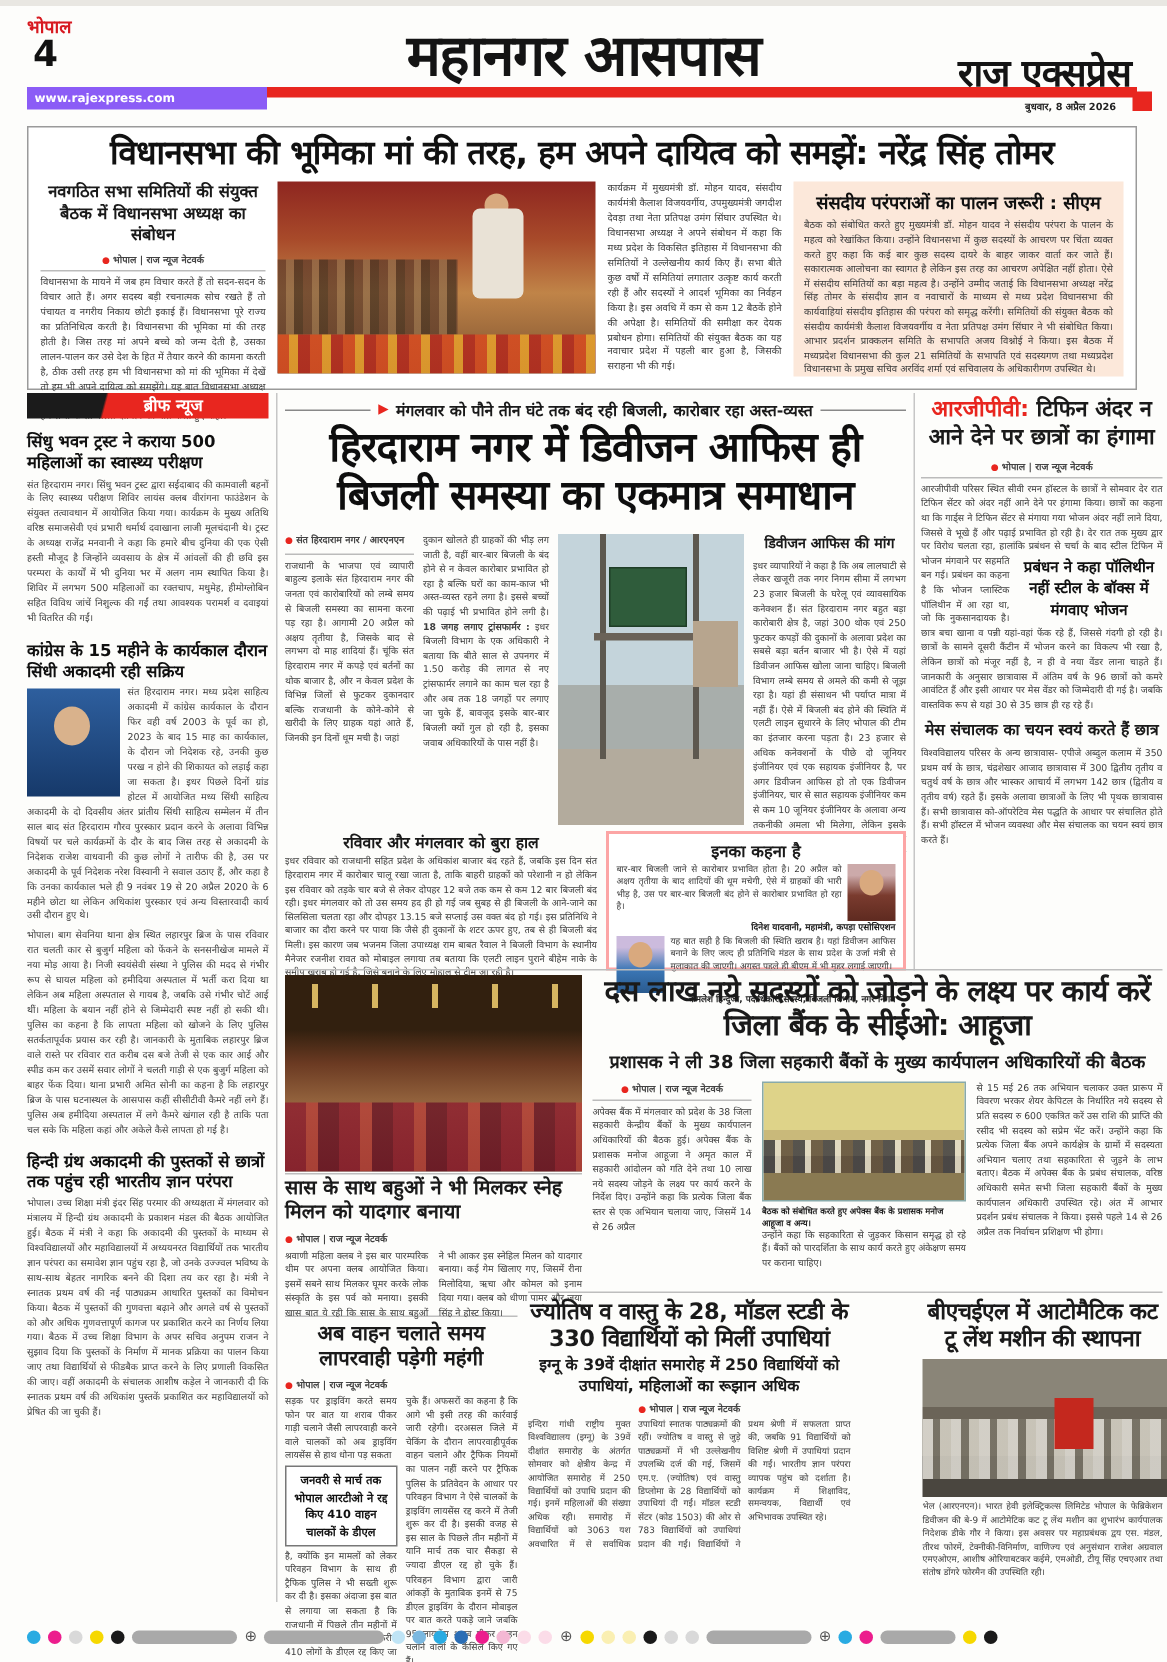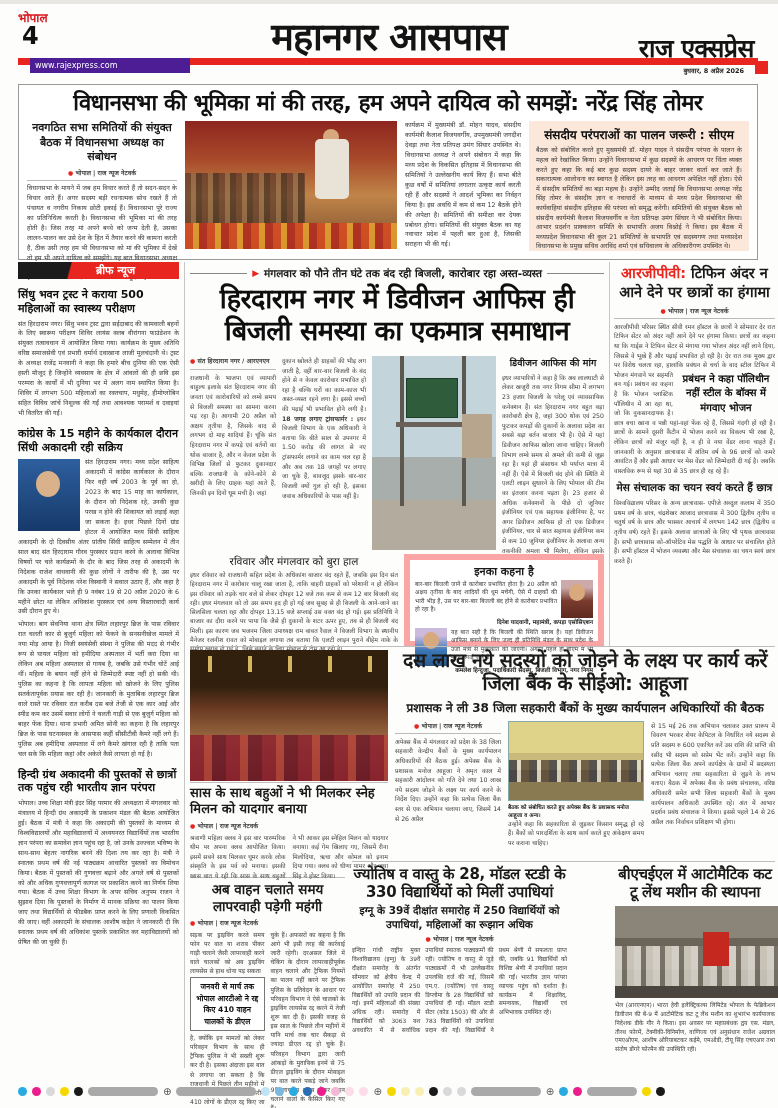--- a/index.html
+++ b/index.html
@@ -13,21 +13,21 @@
   .jtxt { text-align:justify; color:#3d3d3d; }
   .center { text-align:center; }
   .bold { font-weight:bold; }
 
   
   .m-city { left:18px; top:5px; color:#d71920; font-size:12px; font-weight:bold; }
   .m-page { left:22px; top:18px; font-size:24px; font-weight:bold; color:#111; }
   .m-title { left:0; right:0; top:5px; text-align:center; font-size:38px; font-weight:bold; color:#141414; letter-spacing:-1px; }
   .m-brand { right:24px; top:26px; font-size:25px; font-weight:bold; color:#141414; letter-spacing:-0.5px; }
   .m-bar { left:18px; top:54px; width:740px; height:7px; background:#e8261f; }
-  .m-urlbox { left:30px; top:54px; width:160px; height:15px; background:#4c1d95; color:#fff; font-size:8px; font-weight:normal; line-height:15px; padding-left:5px; }
+  .m-urlbox { left:18px; top:54px; width:160px; height:15px; background:#8b5cf6; color:#fff; font-size:8px; font-weight:bold; line-height:15px; padding-left:5px; }
   .m-date { right:34px; top:62px; font-size:6.5px; color:#222; font-weight:bold; }
   .m-redsq { right:10px; top:57px; width:13px; height:13px; background:#e8261f; }
 
   
   .lead-box { left:18px; top:80px; width:740px; height:176px; border:1px solid #9a9a9a; padding:5px 8px; background:#fff; }
   .lead-head { font-size:22px; font-weight:bold; text-align:center; line-height:1.15; letter-spacing:-0.4px; color:#101010; }
   .lead-row { display:flex; gap:8px; margin-top:6px; height:130px; }
   .lead-colA { width:150px; }
   .lead-sub { font-size:11px; font-weight:bold; text-align:center; line-height:1.3; }
   .byline { font-size:6.3px; font-weight:bold; color:#444; }
@@ -73,23 +73,23 @@
   .tphoto { width:124px; height:194px; position:relative; overflow:hidden;
     background:linear-gradient(180deg,#c4d4db 0 52%,#a8aeab 52% 74%,#b3ab9d 74% 100%); }
   .t-box { position:absolute; left:34px; top:22px; width:52px; height:40px; background:#2f5c3b; border:1px solid #1e3d27; }
   .t-pole1 { position:absolute; left:28px; top:0; width:4px; height:150px; background:#5d584f; }
   .t-pole2 { position:absolute; left:90px; top:0; width:4px; height:150px; background:#5d584f; }
   .t-frame { position:absolute; left:24px; top:66px; width:74px; height:5px; background:#6a6258; }
   .t-bldg { position:absolute; right:4px; top:58px; width:30px; height:44px; background:#b7a58e; }
   .pcol4 { flex:1; }
   .pcol4 .shead { font-size:9.5px; font-weight:bold; text-align:center; margin-bottom:2px; }
   .sunday { left:190px; top:550px; width:208px; }
-  .sunday .shead { font-size:10.5px; font-weight:normal; text-align:center; margin-bottom:2px; }
+  .sunday .shead { font-size:10.5px; font-weight:bold; text-align:center; margin-bottom:2px; }
   .sunday .body { font-size:6.2px; line-height:1.5; }
-  .qbox { left:404px; top:550px; width:200px; height:93px; border:6px solid #fca5a5; padding:3px 5px; background:#fff; }
+  .qbox { left:404px; top:550px; width:200px; height:93px; border:2px solid #fca5a5; padding:3px 5px; background:#fff; }
   .qbox .qtitle { font-size:11px; font-weight:bold; text-align:center; }
   .qrow { display:flex; gap:4px; margin-top:2px; }
   .qtxt { flex:1; font-size:5.9px; line-height:1.4; text-align:justify; color:#3d3d3d; }
   .qattr { font-size:5.9px; font-weight:bold; text-align:right; color:#222; }
   .portrait { width:32px; height:38px; position:relative; }
   .p1 { background:linear-gradient(180deg,#caa 0 20%,#7a3b2e 55%,#5e2a20); }
   .p2 { background:linear-gradient(180deg,#cbd 0 20%,#3a76b5 60%,#2a5a8e); }
   .portrait::after { content:""; position:absolute; left:8px; top:4px; width:16px; height:17px; border-radius:50%; background:#d9a97e; }
 
   

